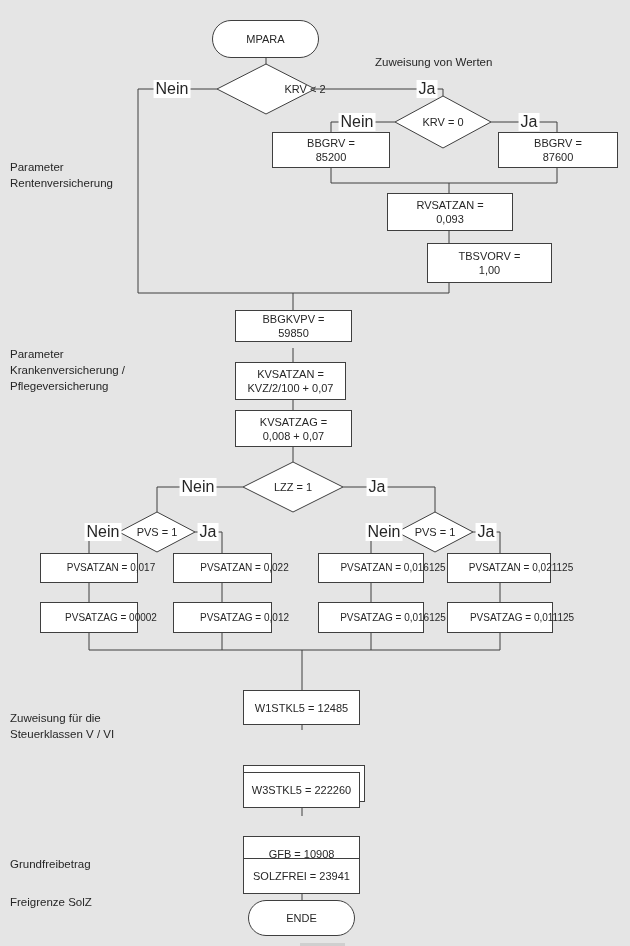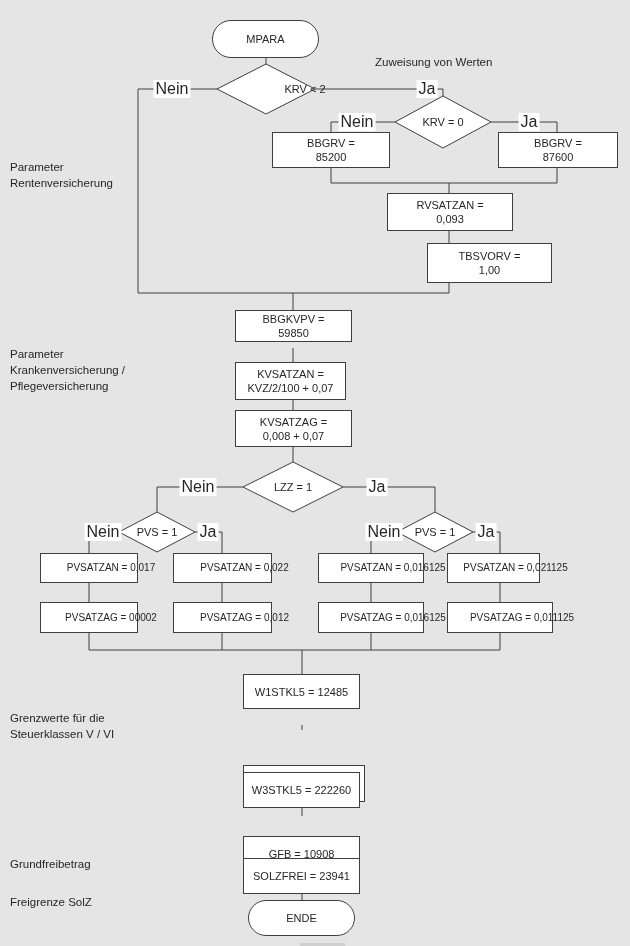--- a/index.html
+++ b/index.html
@@ -143,39 +143,39 @@
   <div class="box" style="left:235px; top:310px; width:117px; height:32px;">BBGKVPV =
 59850</div>
   <div class="box" style="left:235px; top:362px; width:111px; height:38px;">KVSATZAN =
 KVZ/2/100 + 0,07</div>
   <div class="box" style="left:235px; top:410px; width:117px; height:37px;">KVSATZAG =
 0,008 + 0,07</div>
 
   <div class="box small" style="left:40px; top:553px; width:98px; height:30px;">PVSATZAN = 0,017</div>
   <div class="box small" style="left:173px; top:553px; width:99px; height:30px;">PVSATZAN = 0,022</div>
   <div class="box small" style="left:318px; top:553px; width:106px; height:30px;">PVSATZAN = 0,016125</div>
-  <div class="box small" style="left:447px; top:553px; width:93px; height:30px;">PVSATZAN = 0,021125</div>
+  <div class="box small" style="left:447px; top:553px; width:104px; height:30px;">PVSATZAN = 0,021125</div>
 
   <div class="box small" style="left:40px; top:602px; width:98px; height:31px;">PVSATZAG = 00002</div>
   <div class="box small" style="left:173px; top:602px; width:99px; height:31px;">PVSATZAG = 0,012</div>
   <div class="box small" style="left:318px; top:602px; width:106px; height:31px;">PVSATZAG = 0,016125</div>
   <div class="box small" style="left:447px; top:602px; width:106px; height:31px;">PVSATZAG = 0,011125</div>
 
-  <div class="box" style="left:243px; top:674px; width:117px; height:35px;">W1STKL5 = 12485</div>
+  <div class="box" style="left:243px; top:690px; width:117px; height:35px;">W1STKL5 = 12485</div>
   <div class="box" style="left:243px; top:765px; width:122px; height:37px;">W2STKL5 = 31404</div>
   <div class="box" style="left:243px; top:772px; width:117px; height:36px;">W3STKL5 = 222260</div>
   <div class="box" style="left:243px; top:836px; width:117px; height:36px;">GFB = 10908</div>
   <div class="box" style="left:243px; top:858px; width:117px; height:36px;">SOLZFREI = 23941</div>
 
   <div class="side-label" style="left:375px; top:26px;">Zuweisung von Werten</div>
   <div class="side-label" style="left:10px; top:131px;">Parameter
 Rentenversicherung</div>
   <div class="side-label" style="left:10px; top:318px;">Parameter
 Krankenversicherung /
 Pflegeversicherung</div>
-  <div class="side-label" style="left:10px; top:682px;">Grenzwerte für die
+  <div class="side-label" style="left:10px; top:682px;">Zuweisung für die
 Steuerklassen V / VI</div>
   <div class="side-label" style="left:10px; top:828px;">Grundfreibetrag</div>
   <div class="side-label" style="left:10px; top:866px;">Freigrenze SolZ</div>
 
   <div class="artifact"></div>
 
 </div>
 
 </body></html>

